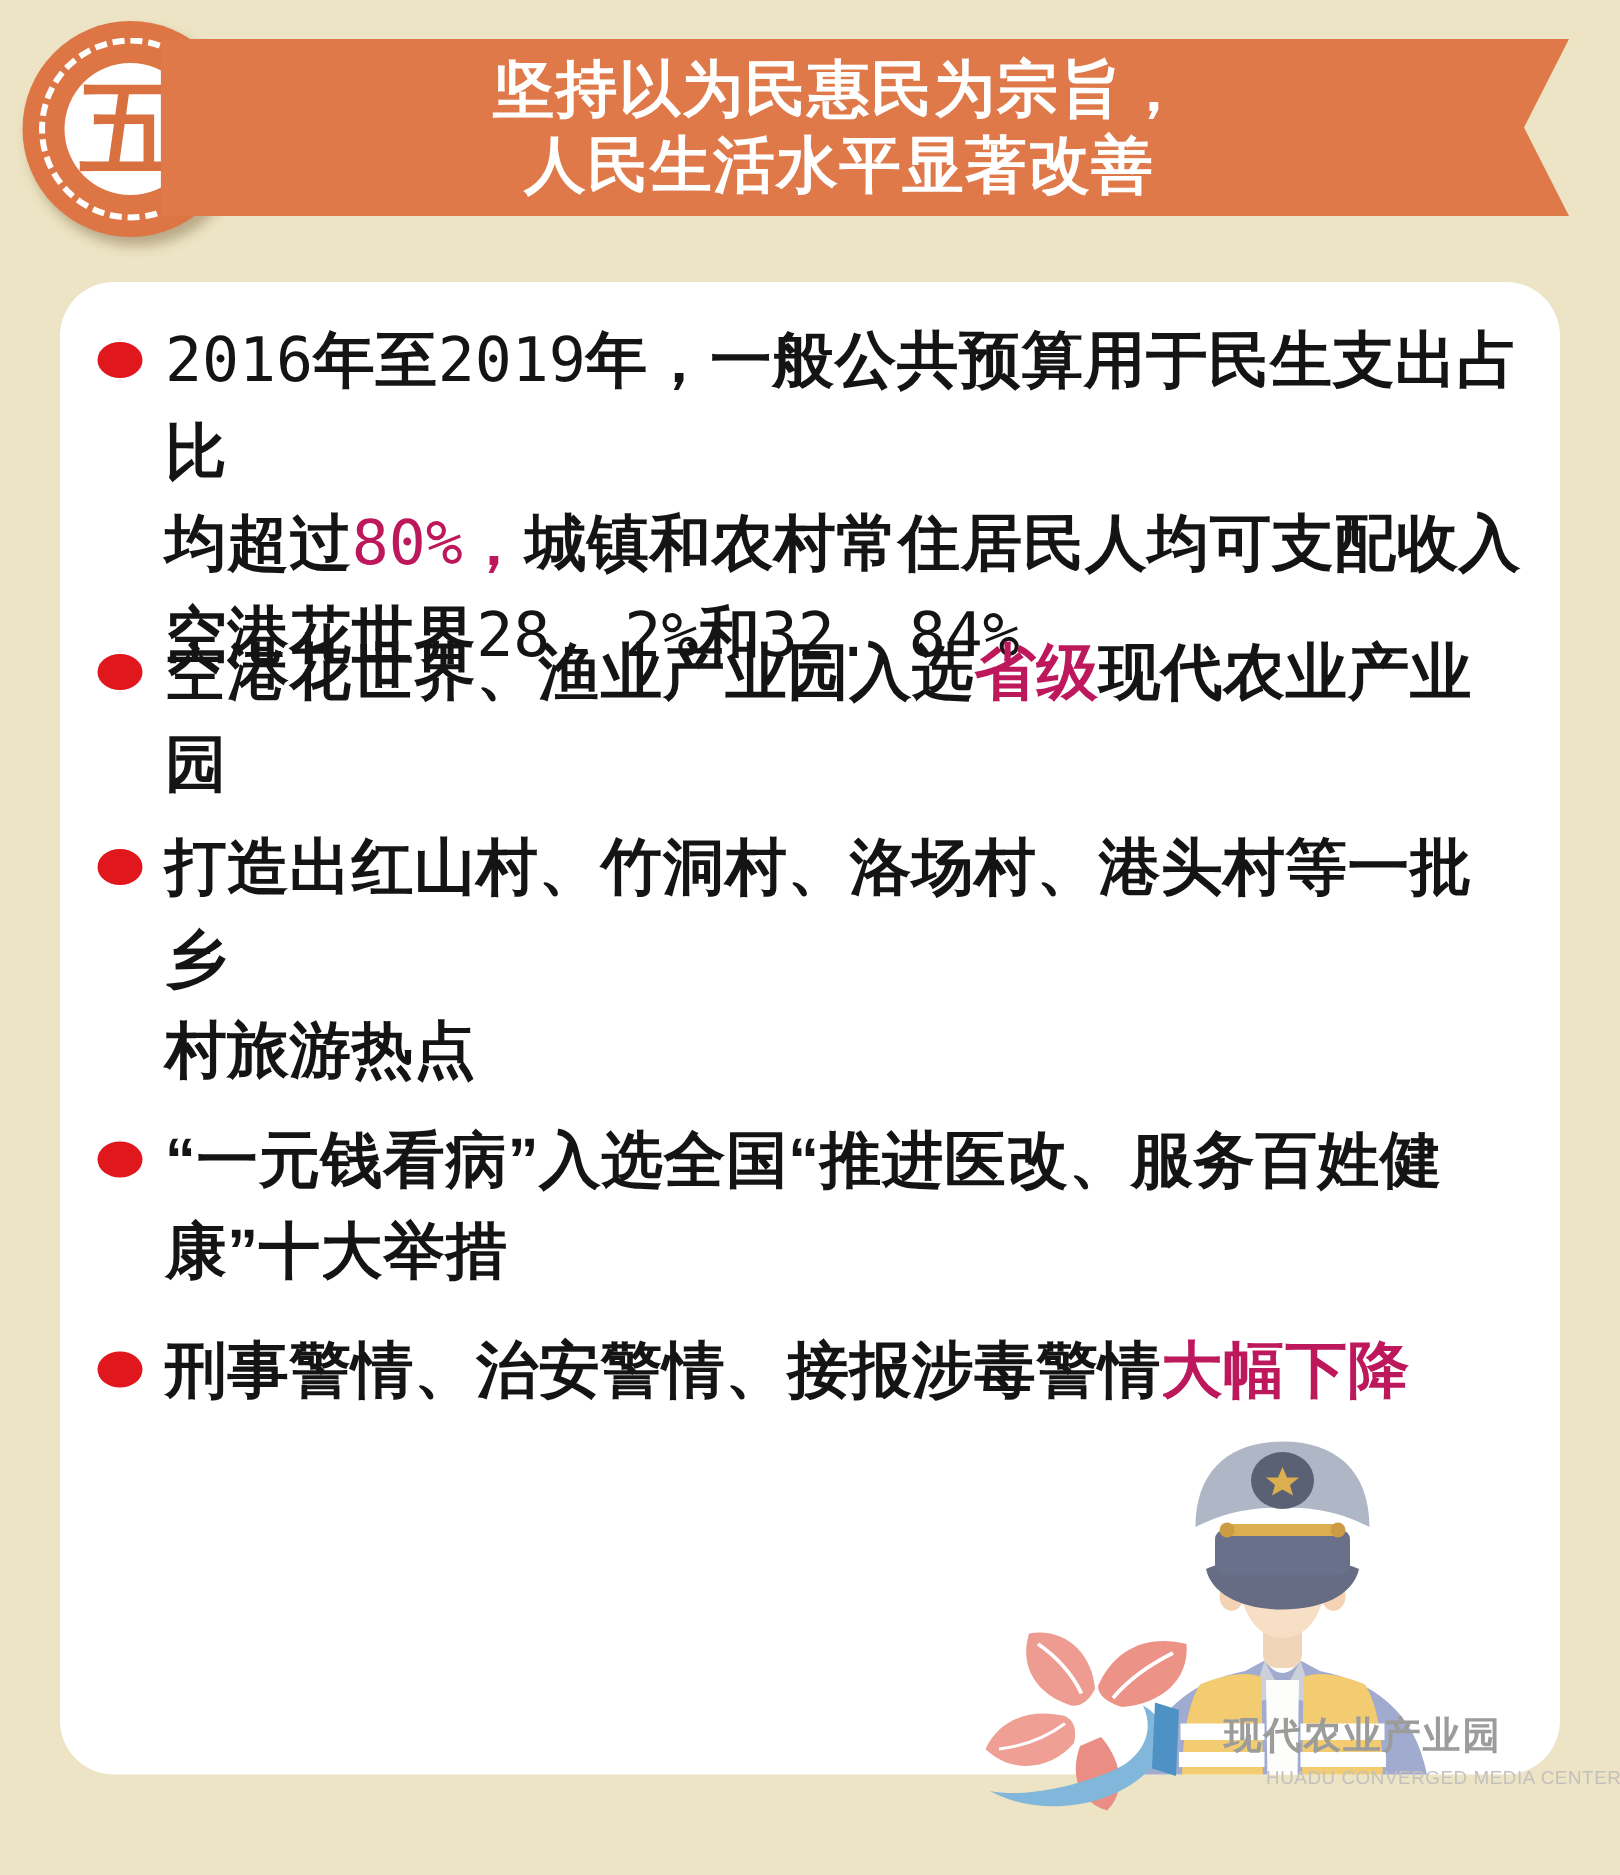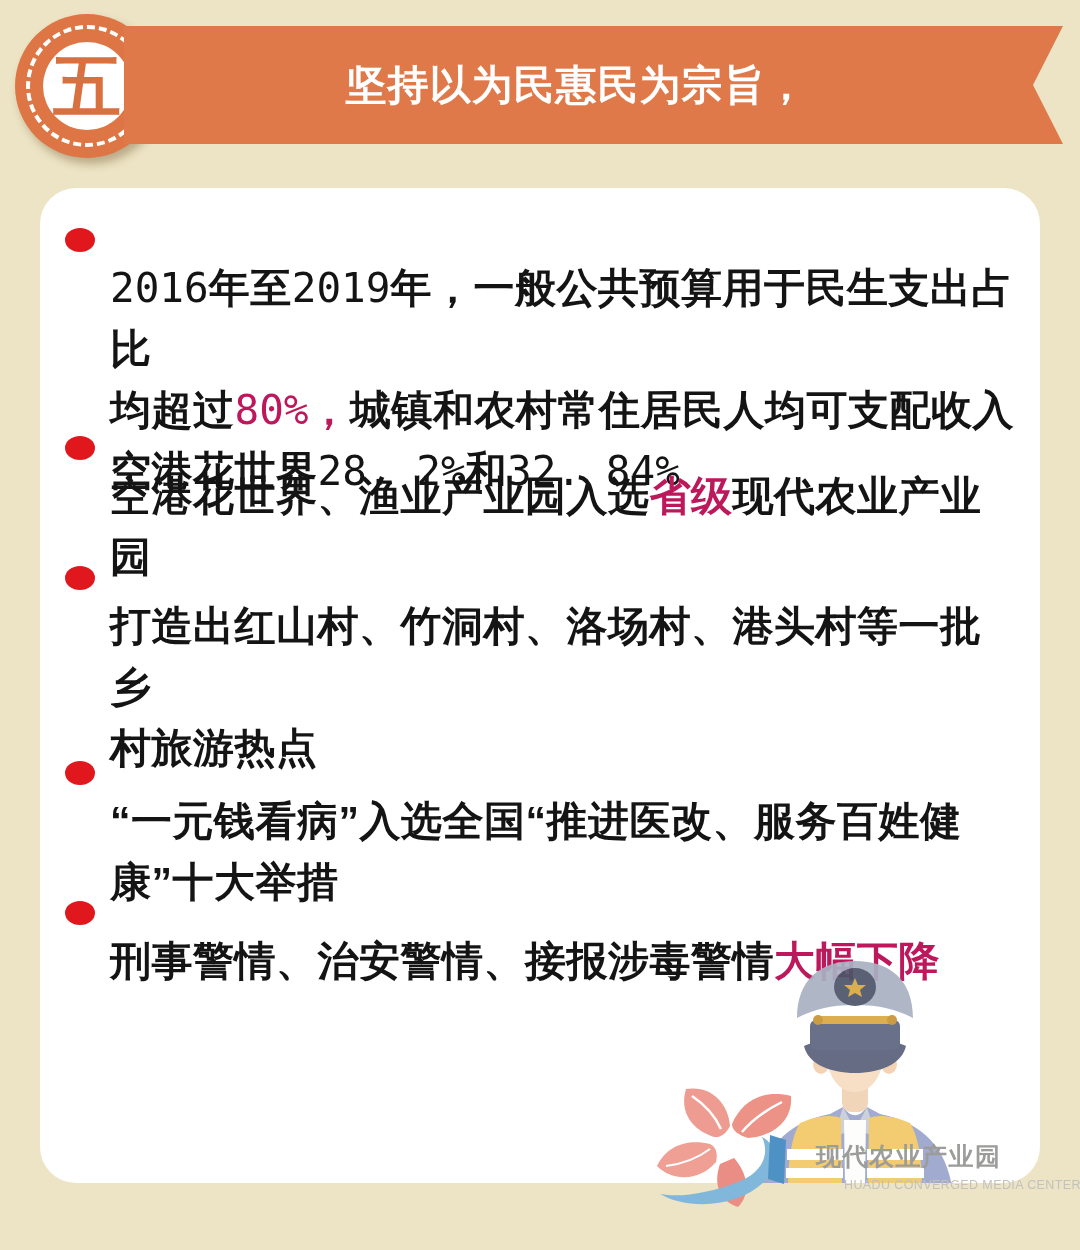--- a/index.html
+++ b/index.html
@@ -3,21 +3,21 @@
 <meta charset="utf-8">
 <style>
   html,body{margin:0;padding:0;}
   body{
     width:1080px;height:1250px;position:relative;overflow:hidden;
     background:#ece4c4;
     font-family:"Liberation Sans",sans-serif;
   }
   
   .banner{
-    position:absolute;left:124px;top:26px;width:939px;height:118px;
+    position:absolute;left:107px;top:26px;width:939px;height:118px;
     background:#e0794a;
     clip-path:polygon(0 0,100% 0,calc(100% - 30px) 50%,100% 100%,0 100%);
     display:flex;flex-direction:column;justify-content:center;align-items:center;
     padding-right:34px;box-sizing:border-box;
   }
   .banner .line{
     color:#ffffff;font-weight:700;font-size:41px;line-height:51px;letter-spacing:1px;
     text-align:center;white-space:nowrap;
   }
   
@@ -33,21 +33,21 @@
   .badge .inner span{color:#d8713f;font-size:68px;font-weight:700;line-height:1;}
   
   .card{
     position:absolute;left:40px;top:188px;width:1000px;height:995px;
     background:#ffffff;border-radius:36px;overflow:hidden;
   }
   .bullet{position:absolute;left:0;width:100%;display:flex;padding-left:25px;box-sizing:border-box;}
   .dot{flex:0 0 30px;width:30px;height:24px;border-radius:50%;background:#e0181e;margin-top:18px;}
   .btext{
     margin-left:15px;width:905px;font-size:41px;line-height:61px;color:#141414;
-    font-weight:600;letter-spacing:.5px;white-space:pre-wrap;margin-top:48px;
+    font-weight:600;letter-spacing:.5px;white-space:pre-wrap;
   }
   .btext .red{color:#be185d;}
   .btext .mono{font-family:"DejaVu Sans Mono",monospace;font-weight:500;letter-spacing:0;}
   .b1{top:22px;} .b2{top:230px;} .b3{top:360px;} .b4{top:555px;} .b5{top:695px;}
   
   .officer{position:absolute;left:700px;top:764px;width:260px;height:235px;opacity:.92;}
   
   .flower-logo{position:absolute;left:652px;top:1082px;width:150px;height:132px;z-index:5;}
   .brand{position:absolute;left:816px;top:1140px;z-index:6;}
   .brand-cn{font-size:25px;color:#9c9c9a;letter-spacing:1.5px;font-weight:700;white-space:nowrap;}
@@ -58,20 +58,21 @@
 
 <div class="badge">
   <div class="dash-ring"></div>
   <div class="inner">
     <span>五</span>
   </div>
 </div>
 
 <div class="banner">
   <div class="line">坚持以为民惠民为宗旨，</div>
+  <div class="line">人民生活水平显著改善</div>
 </div>
 
 <div class="card">
 
   <div class="bullet b1">
     <div class="dot"></div>
     <div class="btext"><span class="mono">2016</span><span>年至</span><span class="mono">2019</span><span>年，一般公共预算用于民生支出占比</span><br><span>均超过</span><span class="red mono">80%</span><span class="red">，</span><span>城镇和农村常住居民人均可支配收入</span><br><span>空港花世界</span><span class="mono">28. 2%</span><span>和</span><span class="mono">32. 84%</span></div>
   </div>
 
   <div class="bullet b2">

